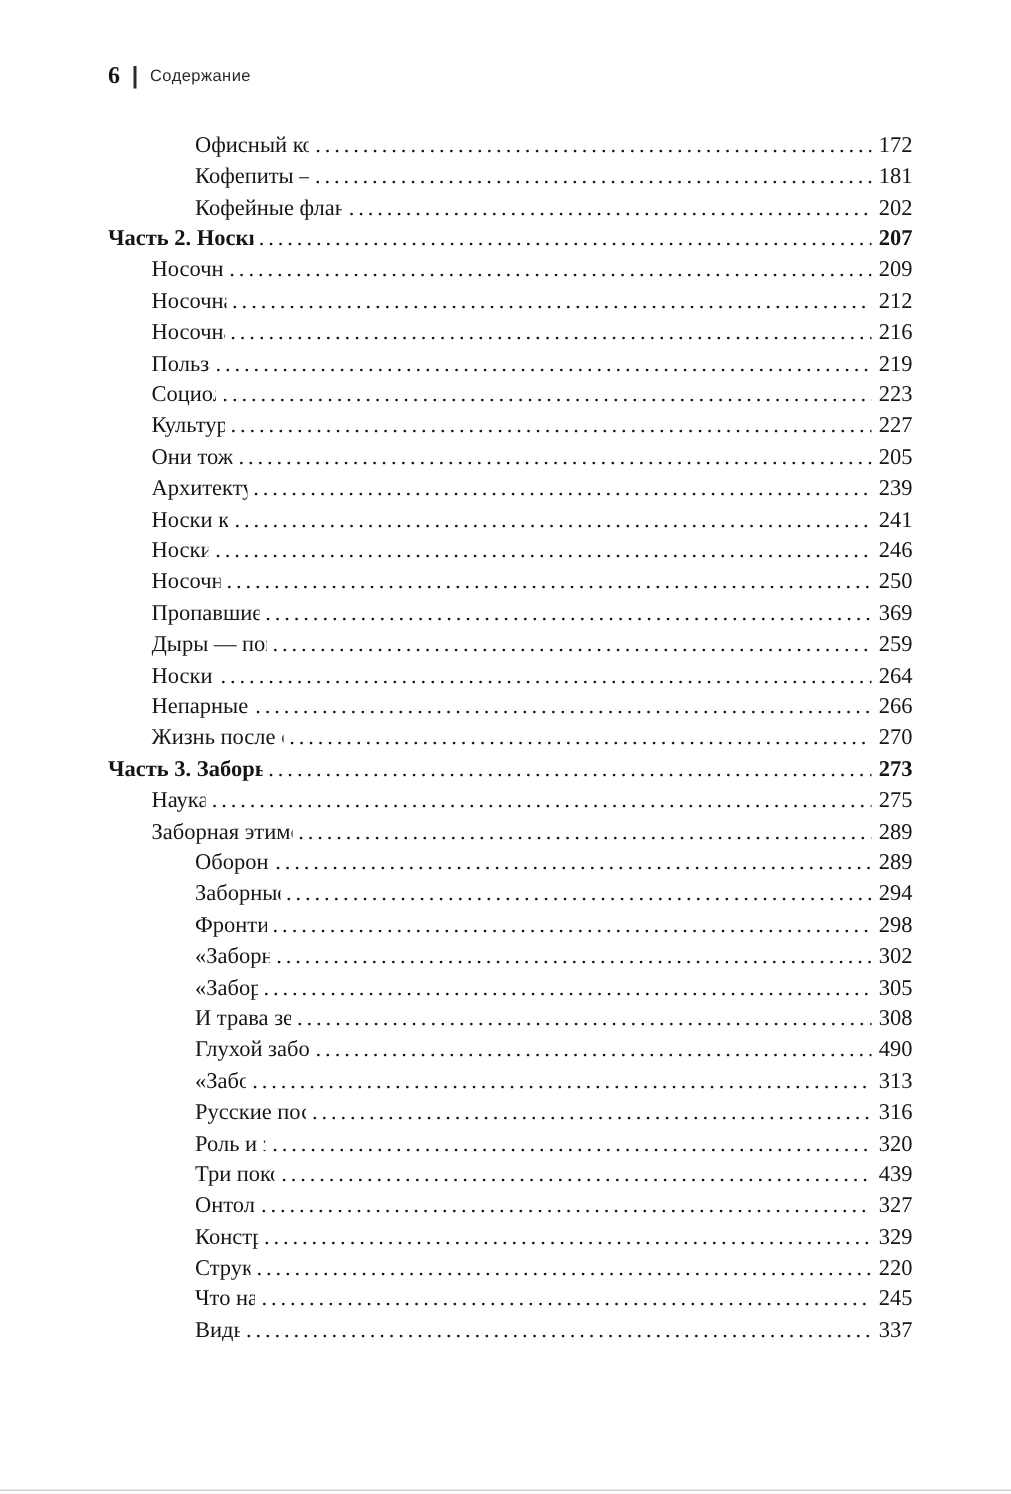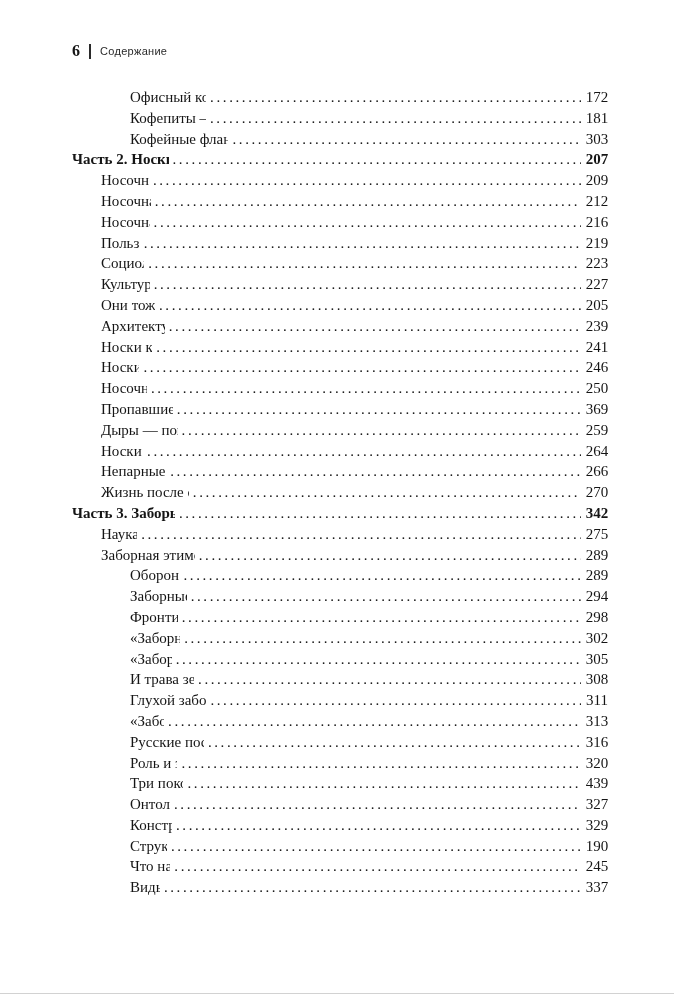--- a/index.html
+++ b/index.html
@@ -102,21 +102,21 @@
 
   <div class="toc-row level-2">
     <span class="toc-title">Кофепиты — от кофеманов до хейтеров</span>
     <span class="toc-dots"></span>
     <span class="toc-page">181</span>
   </div>
 
   <div class="toc-row level-2">
     <span class="toc-title">Кофейные фланеры — особая категория «кофейников»</span>
     <span class="toc-dots"></span>
-    <span class="toc-page">303</span>
+    <span class="toc-page">202</span>
   </div>
 
   <div class="toc-row level-0 bold">
     <span class="toc-title">Часть 2. Носки на теле — человек при деле</span>
     <span class="toc-dots"></span>
     <span class="toc-page">207</span>
   </div>
 
   <div class="toc-row level-1">
     <span class="toc-title">Носочная этимология</span>
@@ -210,21 +210,21 @@
 
   <div class="toc-row level-1">
     <span class="toc-title">Жизнь после смерти, или Вторая молодость</span>
     <span class="toc-dots"></span>
     <span class="toc-page">270</span>
   </div>
 
   <div class="toc-row level-0 bold">
     <span class="toc-title">Часть 3. Заборы нам строить и жить помогают</span>
     <span class="toc-dots"></span>
-    <span class="toc-page">342</span>
+    <span class="toc-page">273</span>
   </div>
 
   <div class="toc-row level-1">
     <span class="toc-title">Наука о заборах</span>
     <span class="toc-dots"></span>
     <span class="toc-page">275</span>
   </div>
 
   <div class="toc-row level-1">
     <span class="toc-title">Заборная этимология и забористая фразеология</span>
@@ -264,21 +264,21 @@
 
   <div class="toc-row level-2">
     <span class="toc-title">И трава зеленее, и соседи лучше</span>
     <span class="toc-dots"></span>
     <span class="toc-page">308</span>
   </div>
 
   <div class="toc-row level-2">
     <span class="toc-title">Глухой забор: реальное и воображаемое</span>
     <span class="toc-dots"></span>
-    <span class="toc-page">311</span>
+    <span class="toc-page">490</span>
   </div>
 
   <div class="toc-row level-2">
     <span class="toc-title">«Забор поймал»</span>
     <span class="toc-dots"></span>
     <span class="toc-page">313</span>
   </div>
 
   <div class="toc-row level-2">
     <span class="toc-title">Русские пословицы со словом «забор»</span>
@@ -306,21 +306,21 @@
 
   <div class="toc-row level-2">
     <span class="toc-title">Конструкция забора</span>
     <span class="toc-dots"></span>
     <span class="toc-page">329</span>
   </div>
 
   <div class="toc-row level-2">
     <span class="toc-title">Структура забора</span>
     <span class="toc-dots"></span>
-    <span class="toc-page">190</span>
+    <span class="toc-page">220</span>
   </div>
 
   <div class="toc-row level-2">
     <span class="toc-title">Что наверху забора</span>
     <span class="toc-dots"></span>
     <span class="toc-page">245</span>
   </div>
 
   <div class="toc-row level-2">
     <span class="toc-title">Виды заборов</span>

